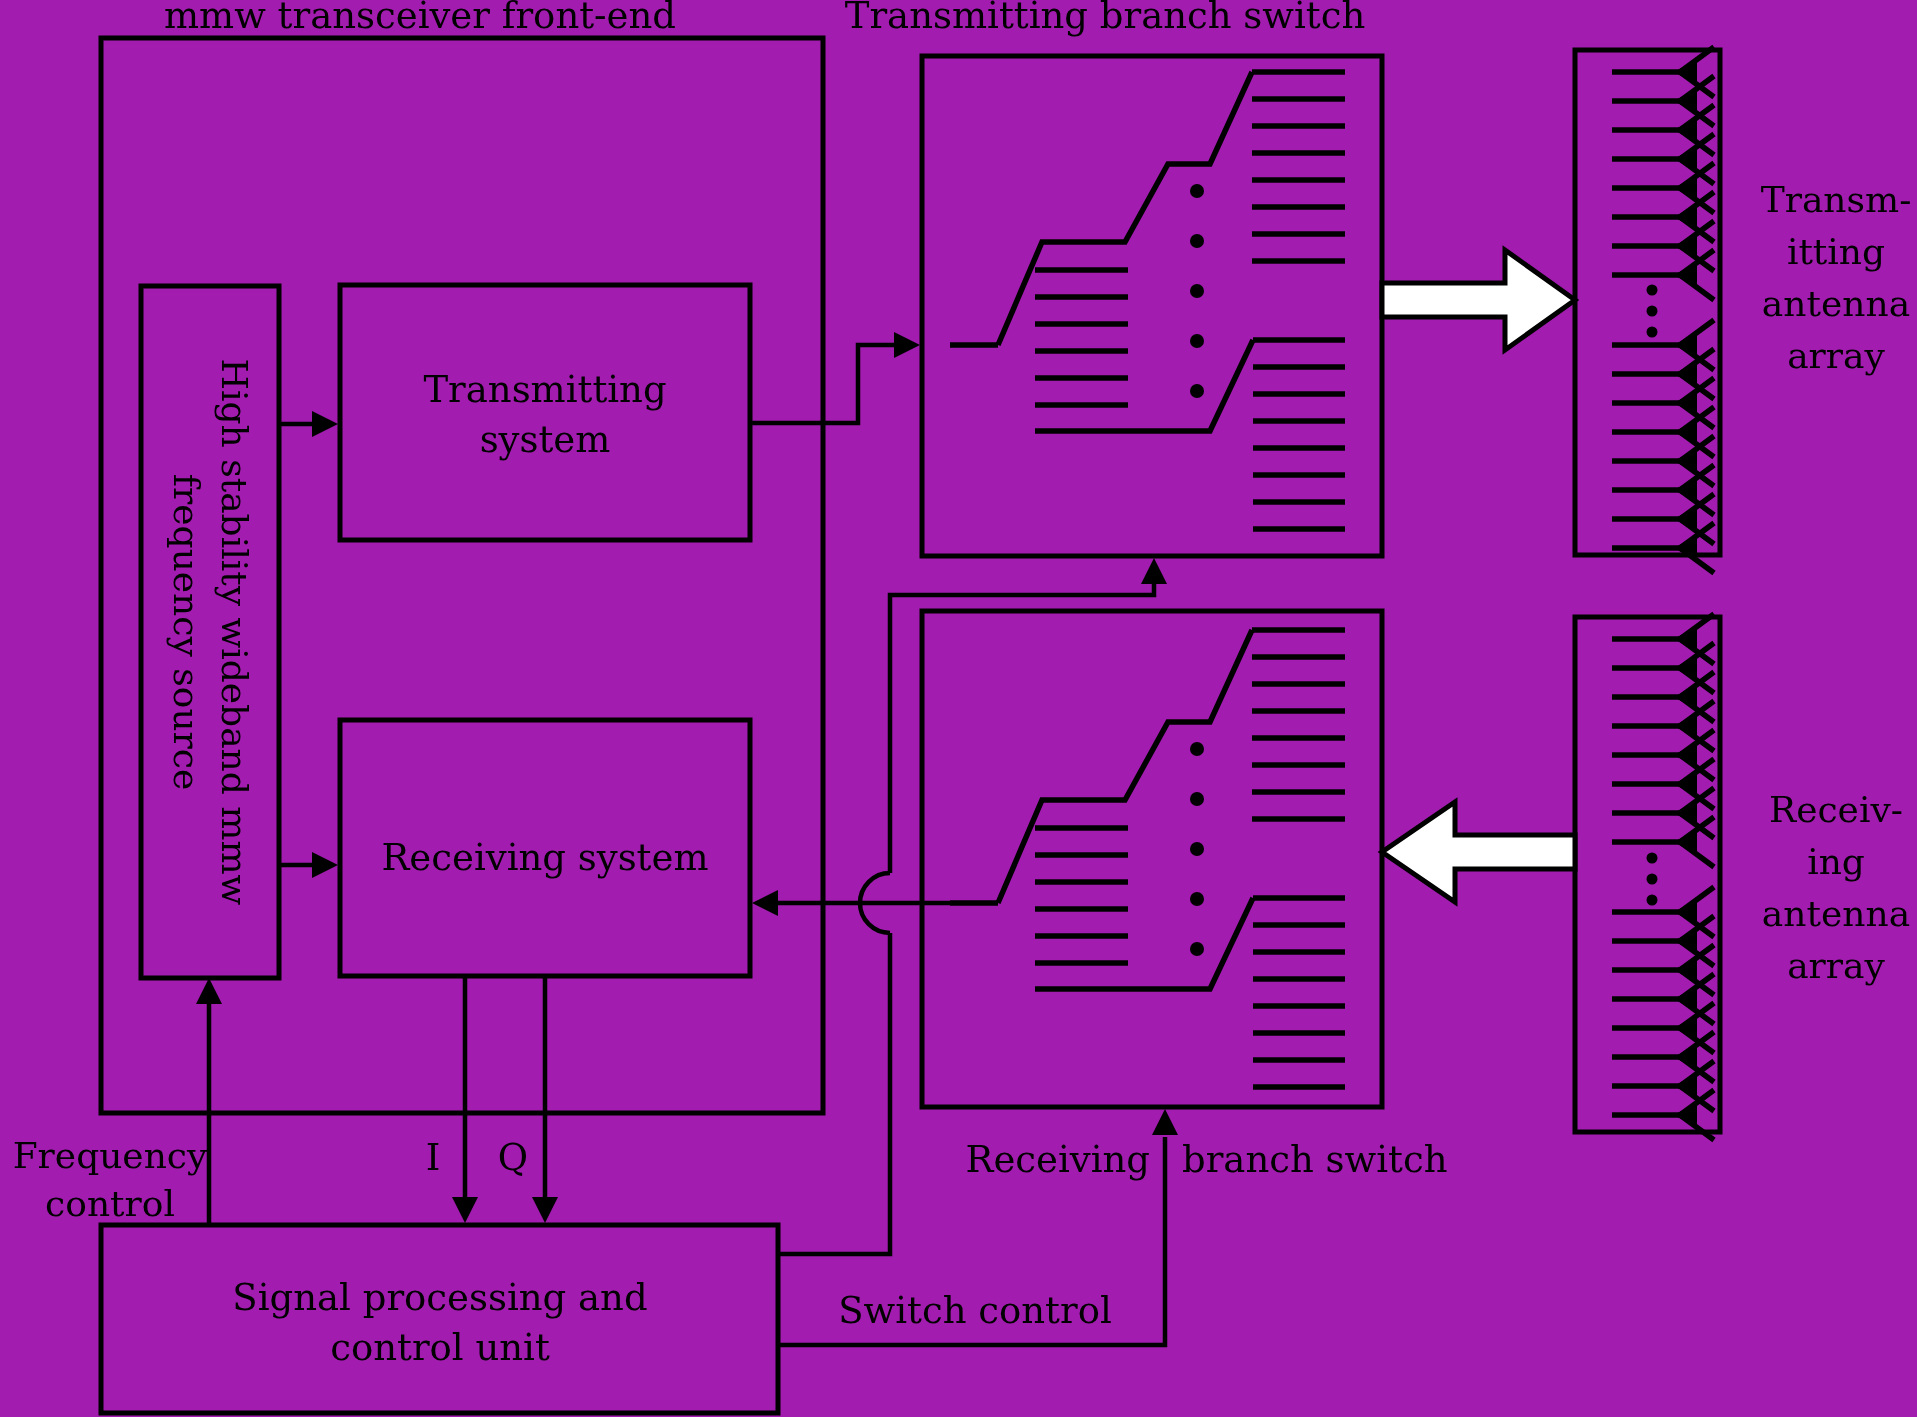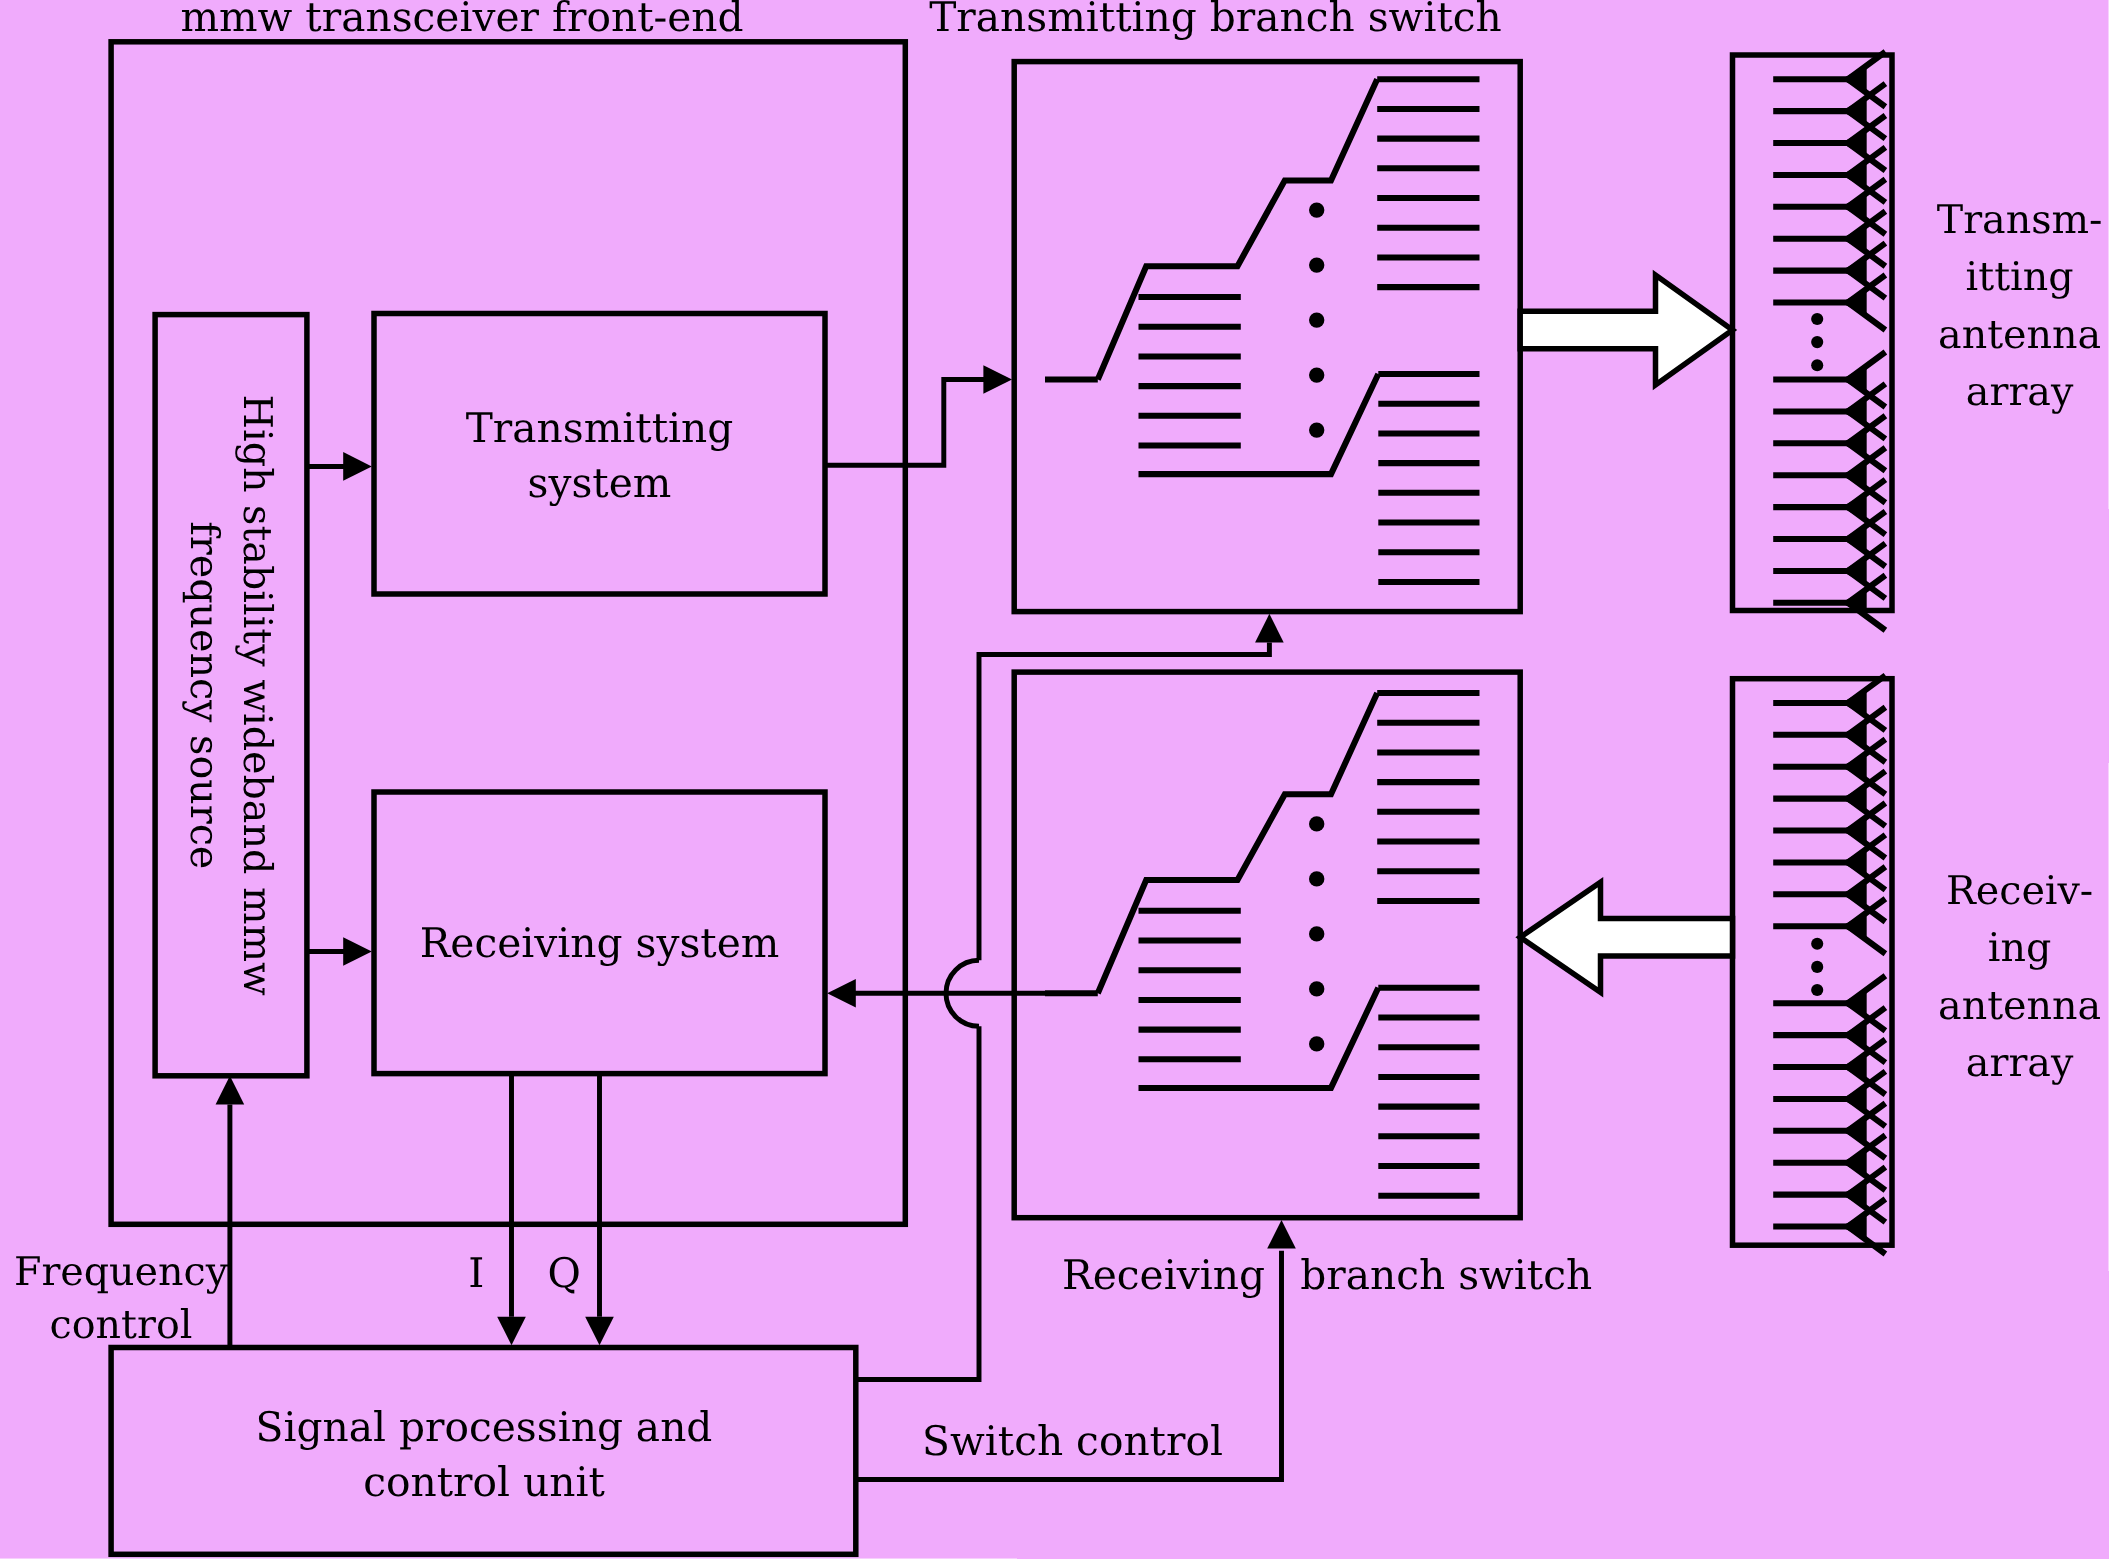--- a/index.html
+++ b/index.html
@@ -4,21 +4,21 @@
 <style>
   html, body {
     margin: 0;
     padding: 0;
     background: #ffffff;
   }
   .stage {
     position: relative;
     width: 1917px;
     height: 1417px;
-    background: #f0abfc;
+    background: #a21caf;
     font-family: "DejaVu Serif", "Liberation Serif", serif;
   }
   svg { display: block; }
   .box   { fill: none; stroke: #000; stroke-width: 5; }
   .wire  { fill: none; stroke: #000; stroke-width: 4.5; }
   .thin  { fill: none; stroke: #000; stroke-width: 5.5; stroke-linecap: butt; }
   .ah    { fill: #000; stroke: none; }
   .bigarrow { fill: #fff; stroke: #000; stroke-width: 5; stroke-linejoin: miter; }
   .lbl   { fill: #000; font-family: "DejaVu Serif", "Liberation Serif", serif; font-size: 37px; }
   .lbl-sm{ fill: #000; font-family: "DejaVu Serif", "Liberation Serif", serif; font-size: 36px; }

